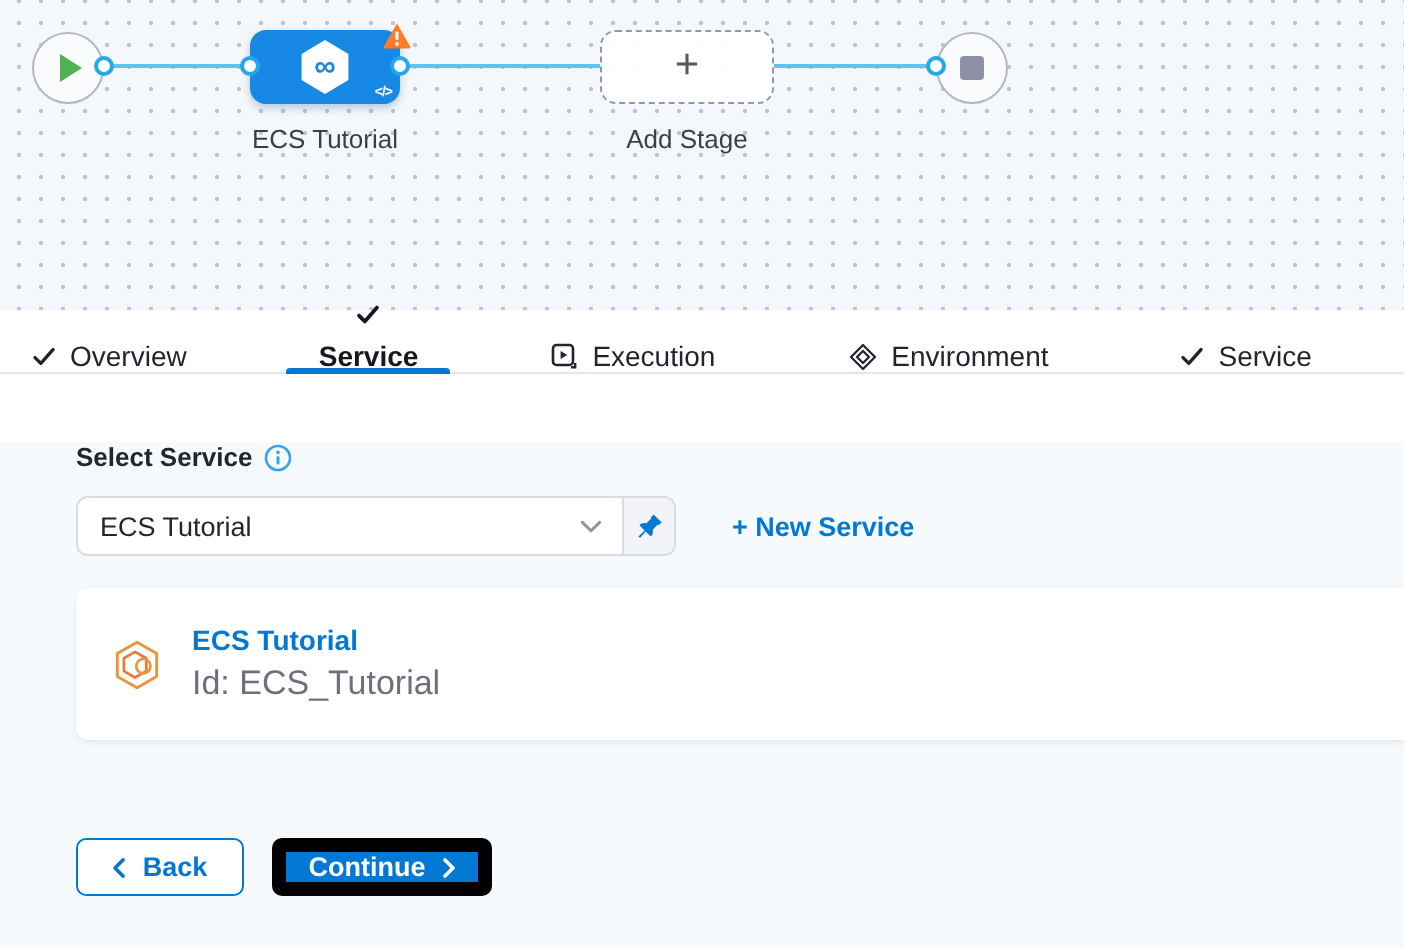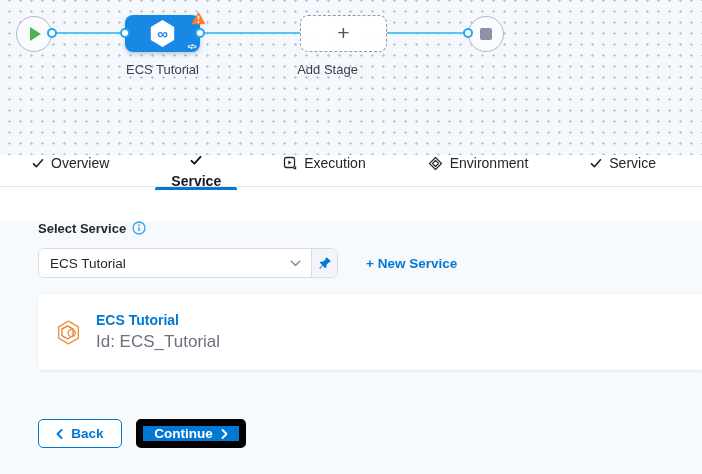--- a/index.html
+++ b/index.html
@@ -53,43 +53,43 @@
   .addstage-node {
     position:absolute; left:300px; top:15px; width:87px; height:37px;
     background:rgba(255,255,255,.95); border:1.6px dashed #9496ab; border-radius:8px;
     display:flex; align-items:center; justify-content:center; z-index:2;
   }
   .plus-glyph { font-size:21px; font-weight:300; color:#55575f; line-height:1; margin-top:-2px; }
   .node-label {
     position:absolute; top:62px; font-size:13px; color:#3c3e4a; text-align:center;
   }
   .node-label.stage { left:110px; width:105px; }
-  .node-label.add { left:276px; width:103px; }
+  .node-label.add { left:292px; width:103px; }
 
   
   .tabbar {
     height:32px; background:#fff; border-bottom:1px solid #e3e6ec;
-    display:flex; align-items:flex-start; justify-content:space-between;
-    padding:0 30px 0 16px;
+    display:flex; align-items:flex-end; justify-content:space-between;
+    padding:0 30px 0 0;
   }
   .tab {
     position:relative; display:flex; align-items:center; gap:7px;
     padding:0 16px; font-size:14px; color:#23242e; cursor:pointer; white-space:nowrap;
   }
   .tab.active { font-weight:bold; color:#16171f;flex-direction:column; }
   .tab.active::after {
     content:""; position:absolute; left:0; right:0; bottom:-1px; height:3px;
     background:#0278d5; border-radius:2px 2px 0 0;
   }
   .tab svg { flex:0 0 auto; }
 
   
   .content { height:287px; background:#f7fafc; }
   .form-label-row {
-    margin:34px 0 0 38px; display:flex; gap:6px;
+    margin:34px 0 0 38px; display:flex; align-items:center; gap:6px;
     font-size:13px; font-weight:bold; color:#22272f;
   }
   .input-row { margin:12px 0 0 38px; display:flex; align-items:center; }
   .select-group {
     display:flex; height:30px; border:1px solid #d9dae6; border-radius:6px;
     background:#fff; overflow:hidden;
   }
   .select-box {
     width:272px; display:flex; align-items:center; justify-content:space-between;
     padding:0 10px 0 11px; font-size:13.5px; color:#22272f; cursor:pointer; background:#fff;

